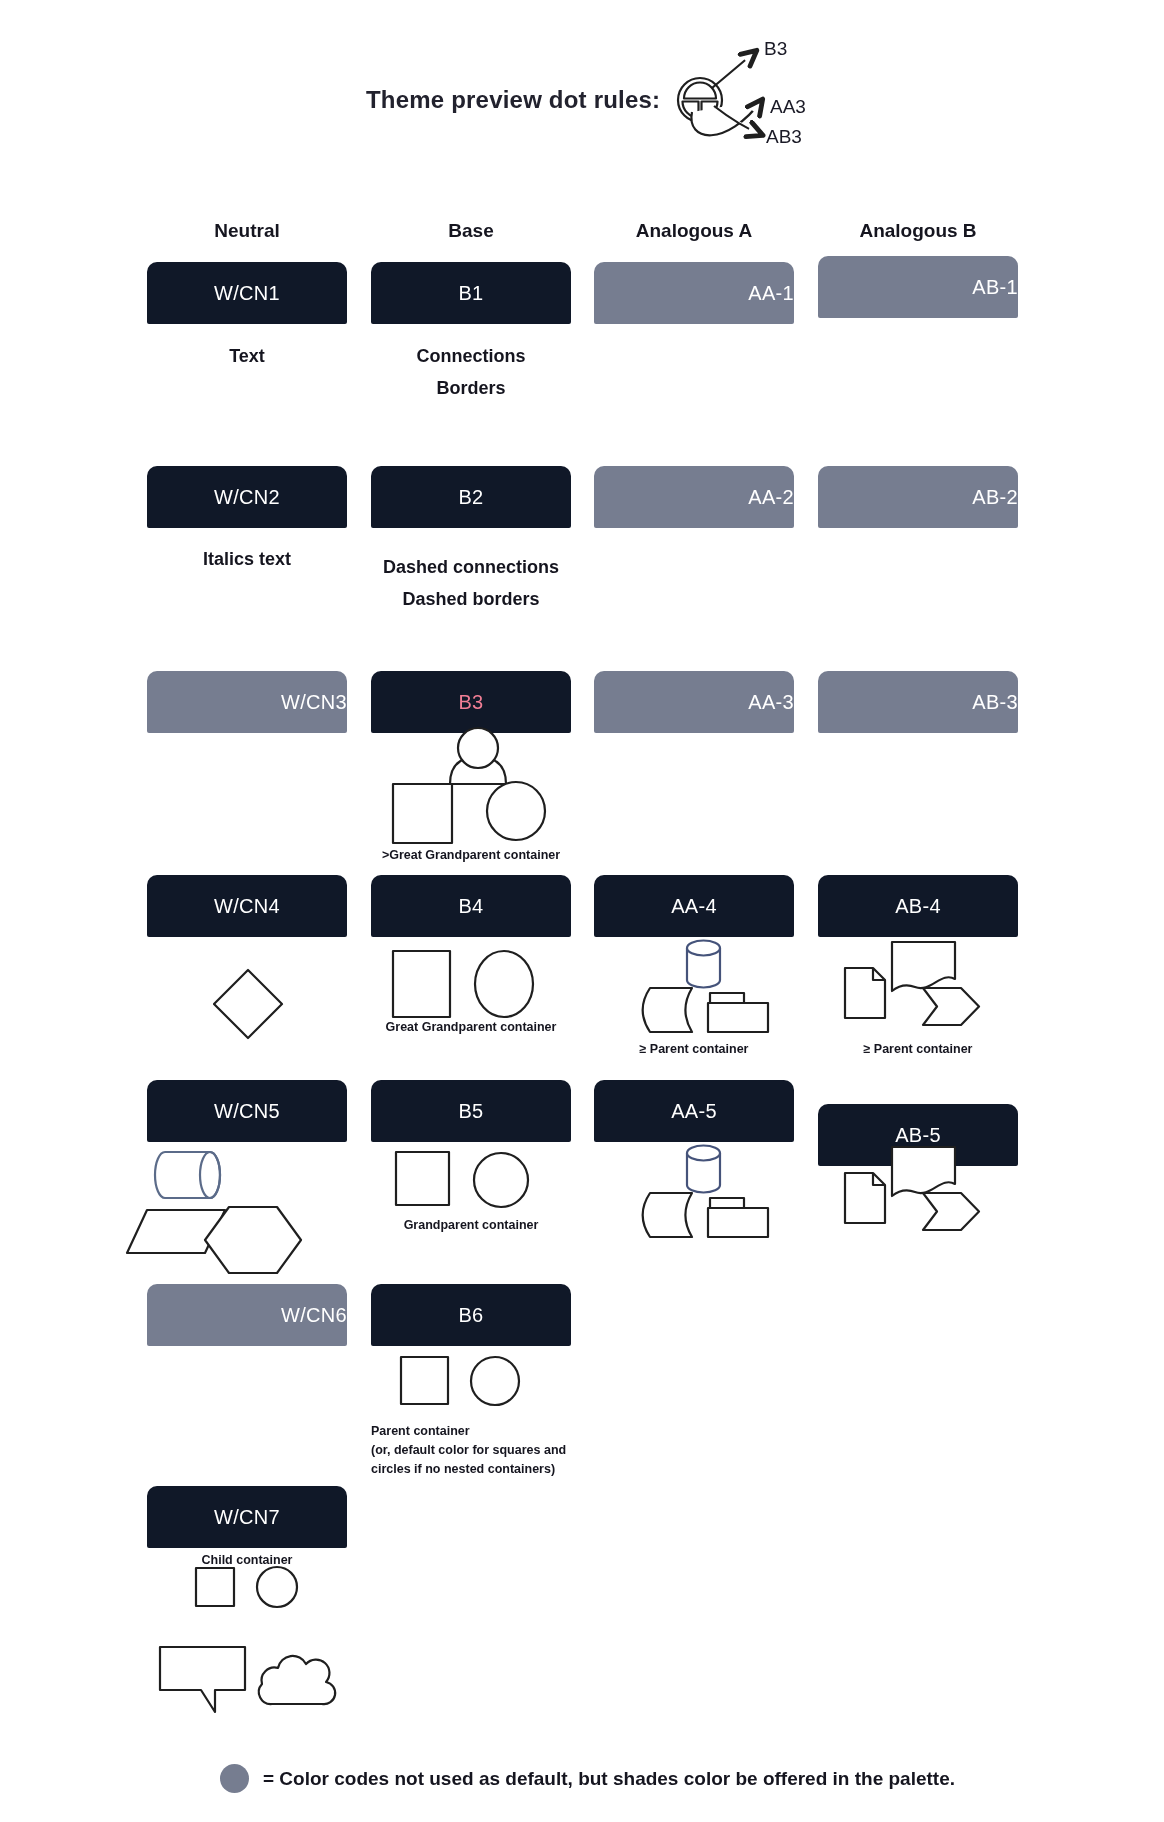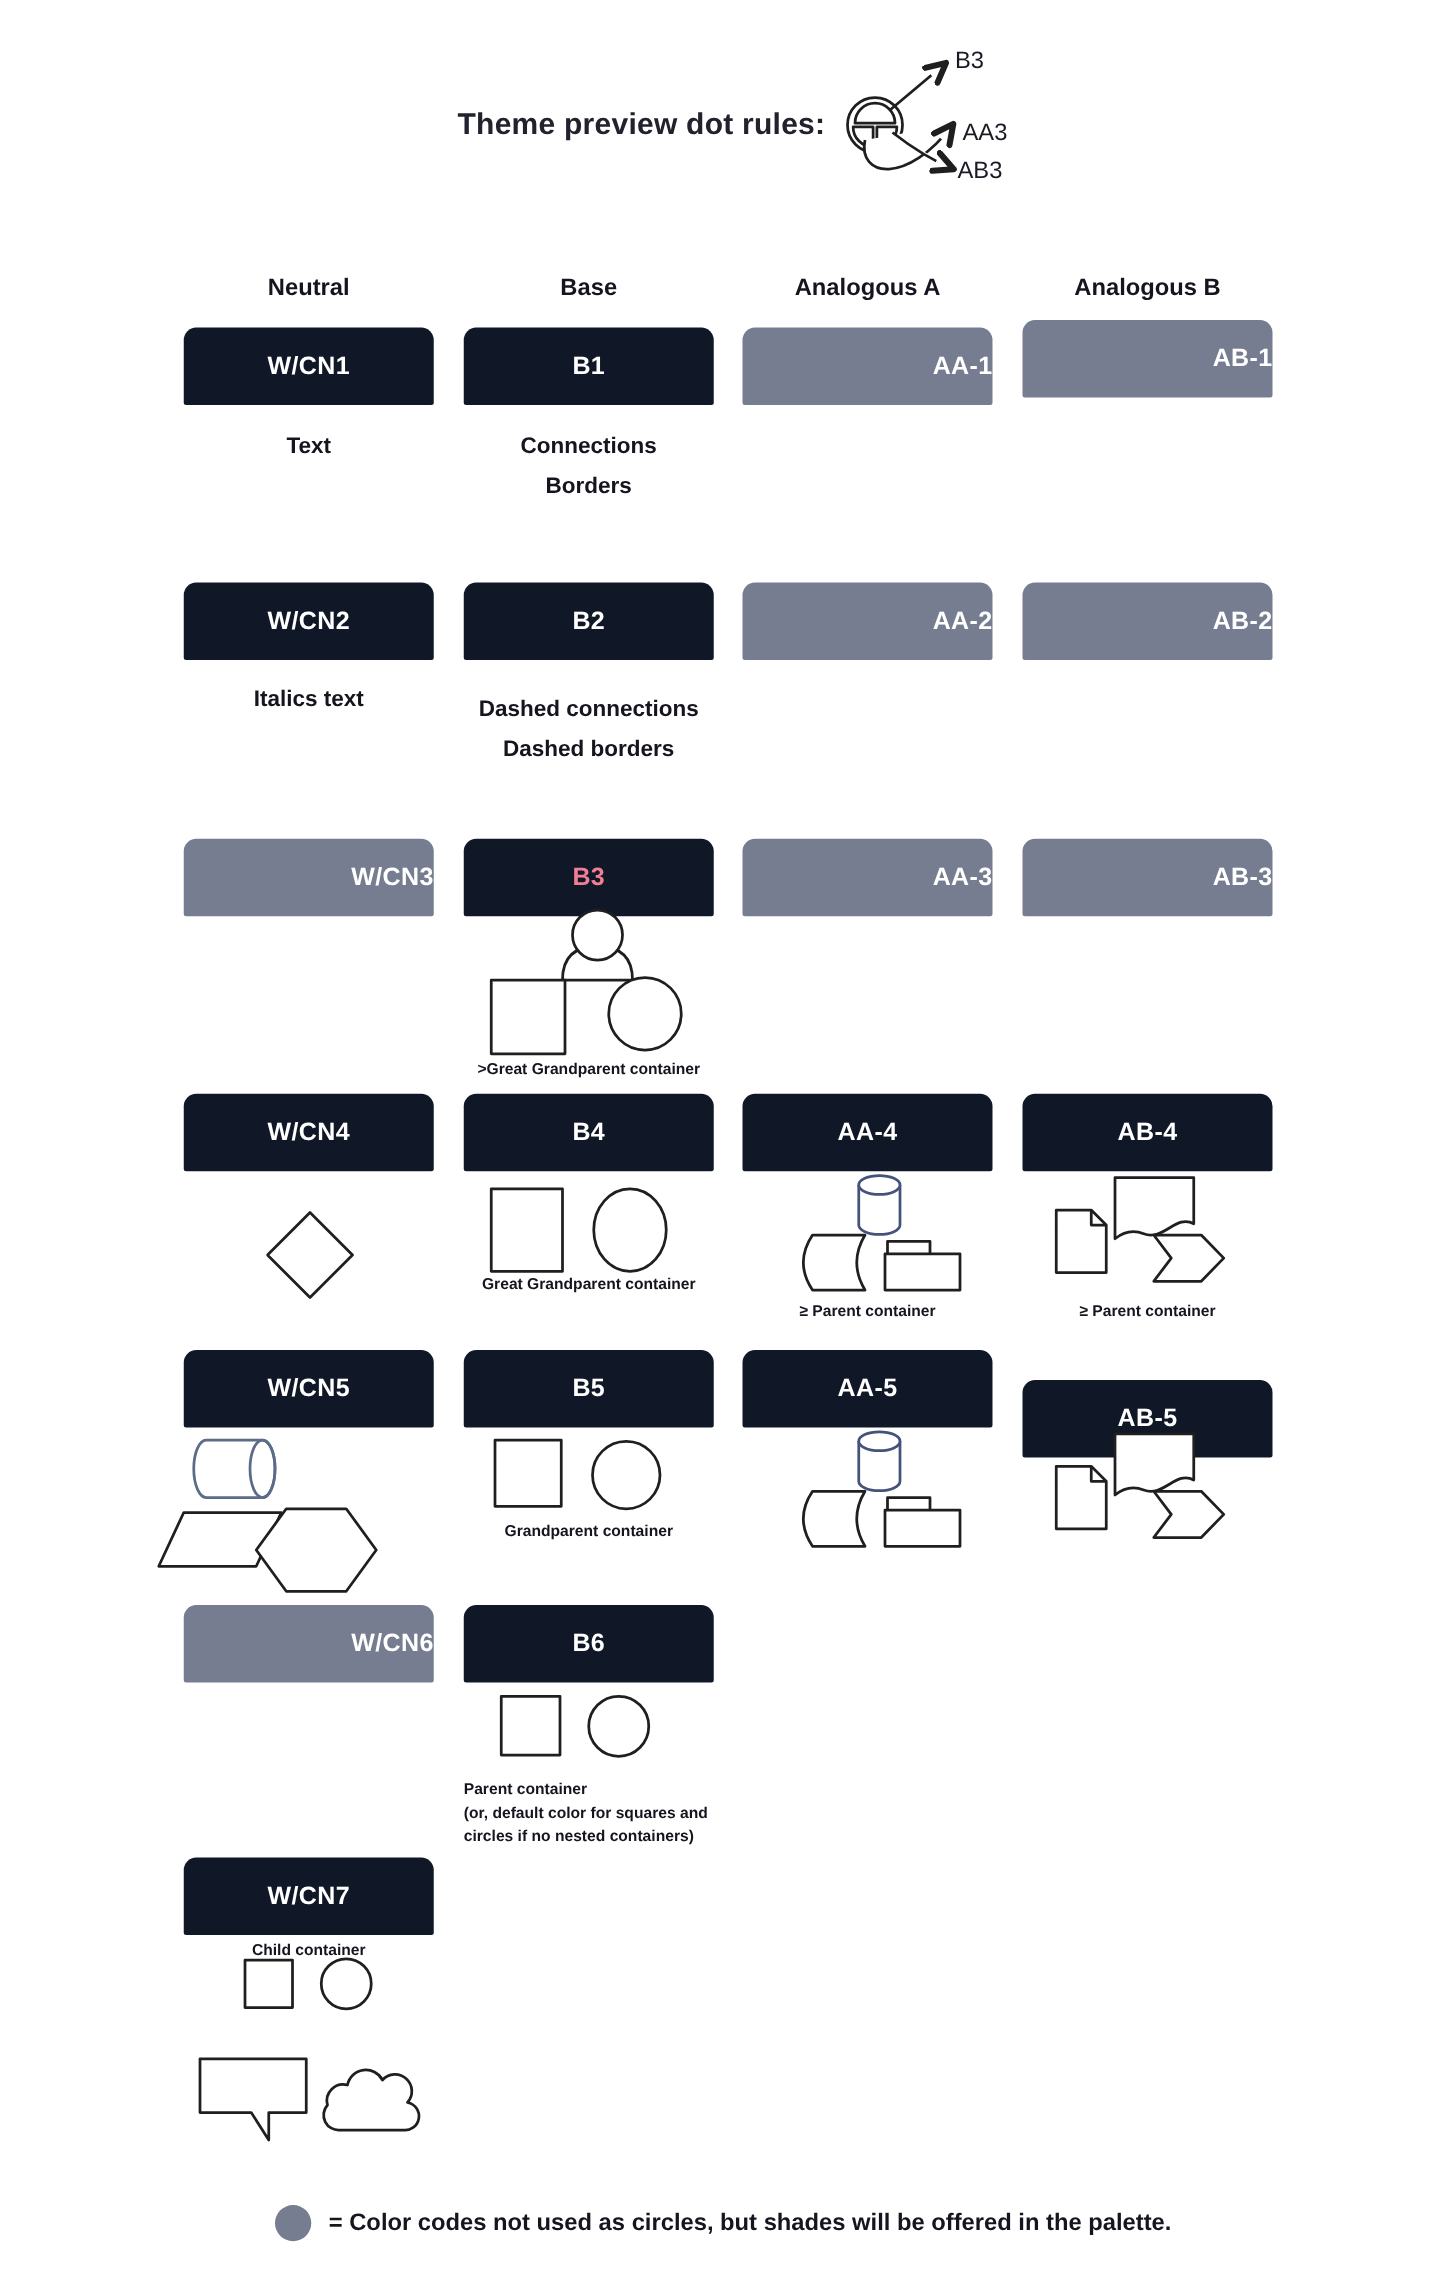--- a/index.html
+++ b/index.html
@@ -17,21 +17,21 @@
   .page{position:relative;width:1164px;height:1822px;background:#ffffff;overflow:hidden;}
 
   .title{position:absolute;left:366px;top:86px;font-size:24px;font-weight:700;color:#22222E;letter-spacing:.2px;}
 
   .dot-label{position:absolute;font-size:19px;color:#1A1A26;font-weight:400;}
 
   .hdr{position:absolute;top:220px;width:200px;text-align:center;font-size:19px;font-weight:700;color:var(--ink);}
 
   .sw{position:absolute;width:200px;height:62px;border-radius:10px 10px 2px 2px;
       display:flex;align-items:center;justify-content:center;
-      color:#fff;font-size:20px;font-weight:700;letter-spacing:.3px;}
+      color:#fff;font-size:20px;font-weight:400;letter-spacing:.3px;}
   .sw.dark{background:var(--dark);}
   .sw.gray{background:var(--gray);justify-content:flex-end;}
   .sw .pink{color:var(--pink);}
 
   .c1{left:147px}.c2{left:371px}.c3{left:594px}.c4{left:818px}
 
   .note{position:absolute;width:200px;text-align:center;font-size:18px;font-weight:700;color:var(--ink);}
 
   .cap{position:absolute;font-size:12.5px;font-weight:700;color:var(--ink);}
   .cap.center{width:200px;text-align:center;}
@@ -234,15 +234,15 @@
     <rect x="11" y="6" width="38" height="38"></rect>
     <circle cx="92" cy="25" r="20"></circle>
   </svg>
 
   <svg class="shapes" style="left:150px;top:1642px" width="200" height="80" viewBox="0 0 200 80">
     <path d="M10,5 L95,5 L95,48 L65,48 L65,70 L51,48 L10,48 Z"></path>
     <path d="M122,62 A12,12 0 0 1 112,42 A13,13 0 0 1 128,26 A15,15 0 0 1 156,22 A13,13 0 0 1 176,40 A11,11 0 0 1 172,62 Z"></path>
   </svg>
 
   <div class="legend-dot"></div>
-  <div class="legend-text">= Color codes not used as circles, but shades will be offered in the palette.</div>
+  <div class="legend-text">= Color codes not used as default, but shades color be offered in the palette.</div>
 
 </div>
 
 </body></html>

